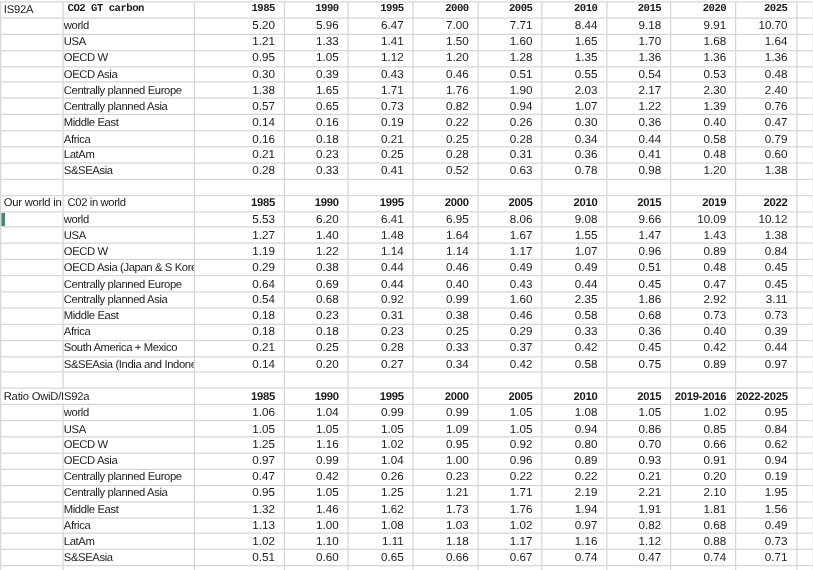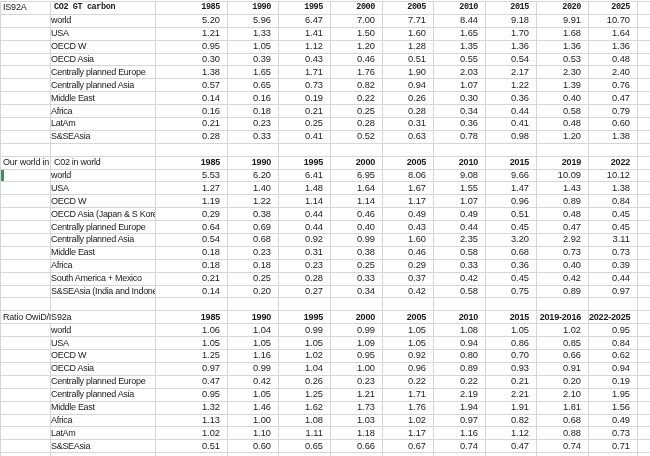--- a/index.html
+++ b/index.html
@@ -304,21 +304,21 @@
         </tr>
         <tr>
           <td class="corner"></td>
           <td class="lbl">Centrally planned Asia</td>
           <td class="num">0.54</td>
           <td class="num">0.68</td>
           <td class="num">0.92</td>
           <td class="num">0.99</td>
           <td class="num">1.60</td>
           <td class="num">2.35</td>
-          <td class="num">3.20</td>
+          <td class="num">1.86</td>
           <td class="num">2.92</td>
           <td class="num">3.11</td>
           <td></td>
         </tr>
         <tr>
           <td class="corner"></td>
           <td class="lbl">Middle East</td>
           <td class="num">0.18</td>
           <td class="num">0.23</td>
           <td class="num">0.31</td>

